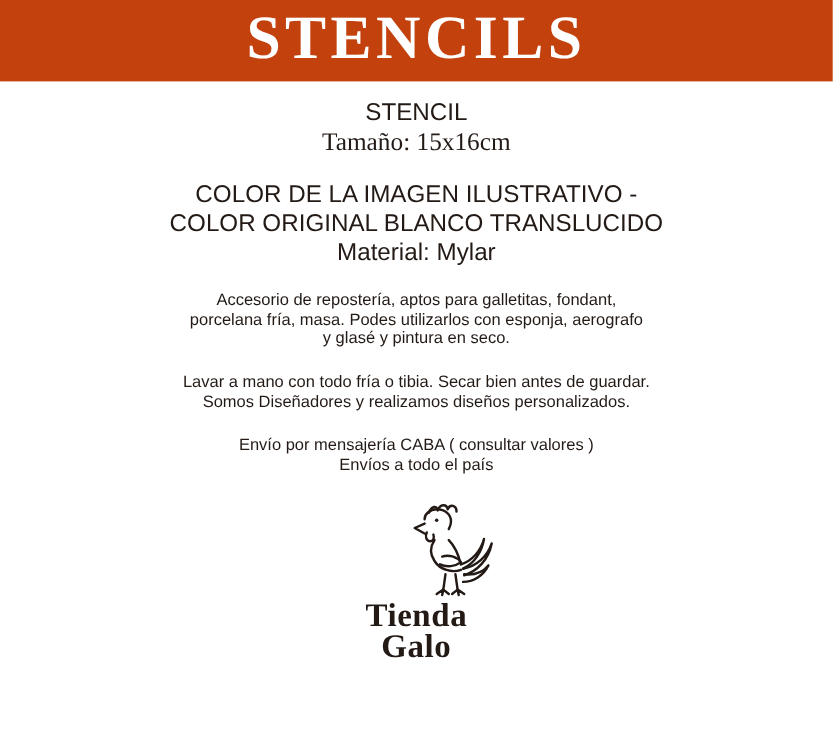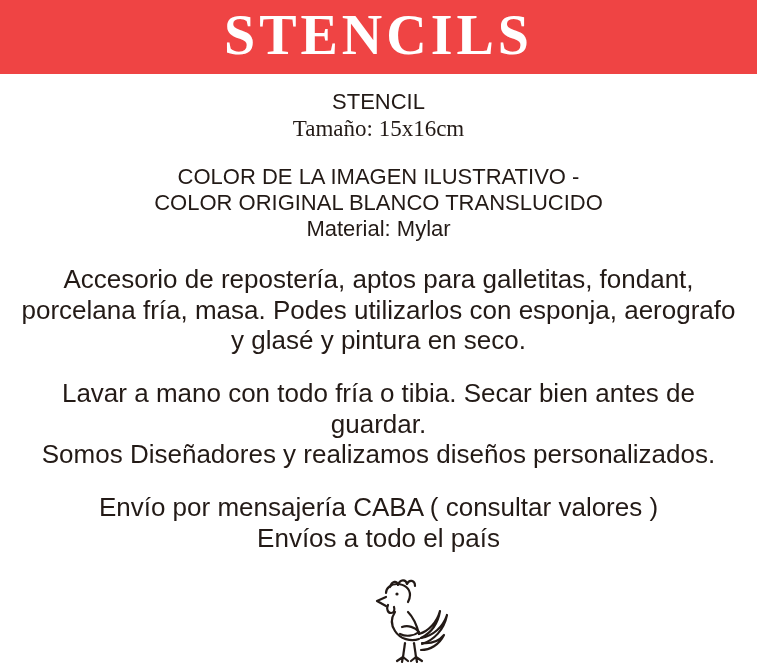--- a/index.html
+++ b/index.html
@@ -17,21 +17,21 @@
   .page {
     position: relative;
     width: 757px;
     height: 665px;
     background: #ffffff;
   }
   
   .banner {
     width: 757px;
     height: 74px;
-    background: #ef4444;
+    background: #c2410c;
     display: flex;
     align-items: center;
     justify-content: center;
   }
   .banner-title {
     font-family: "Liberation Serif", serif;
     font-weight: bold;
     color: #ffffff;
     font-size: 56px;
     letter-spacing: 4px;
@@ -49,21 +49,21 @@
     color: #231a16;
     line-height: 1.18;
   }
   .block {
     margin: 0 0 0 0;
   }
   .spacer-md { height: 22px; }
 
   .sz-22 { font-size: 22px; }
   .sz-23 { font-size: 23px; font-family: Liberation Serif, serif; }
-  .sz-21 { font-size: 26px; }
+  .sz-21 { font-size: 15px; }
 
   
   .logo-wrap {
     margin-top: 18px;
     display: flex;
     flex-direction: column;
     align-items: center;
     justify-content: flex-start;
   }
   .logo-svg-wrap {

